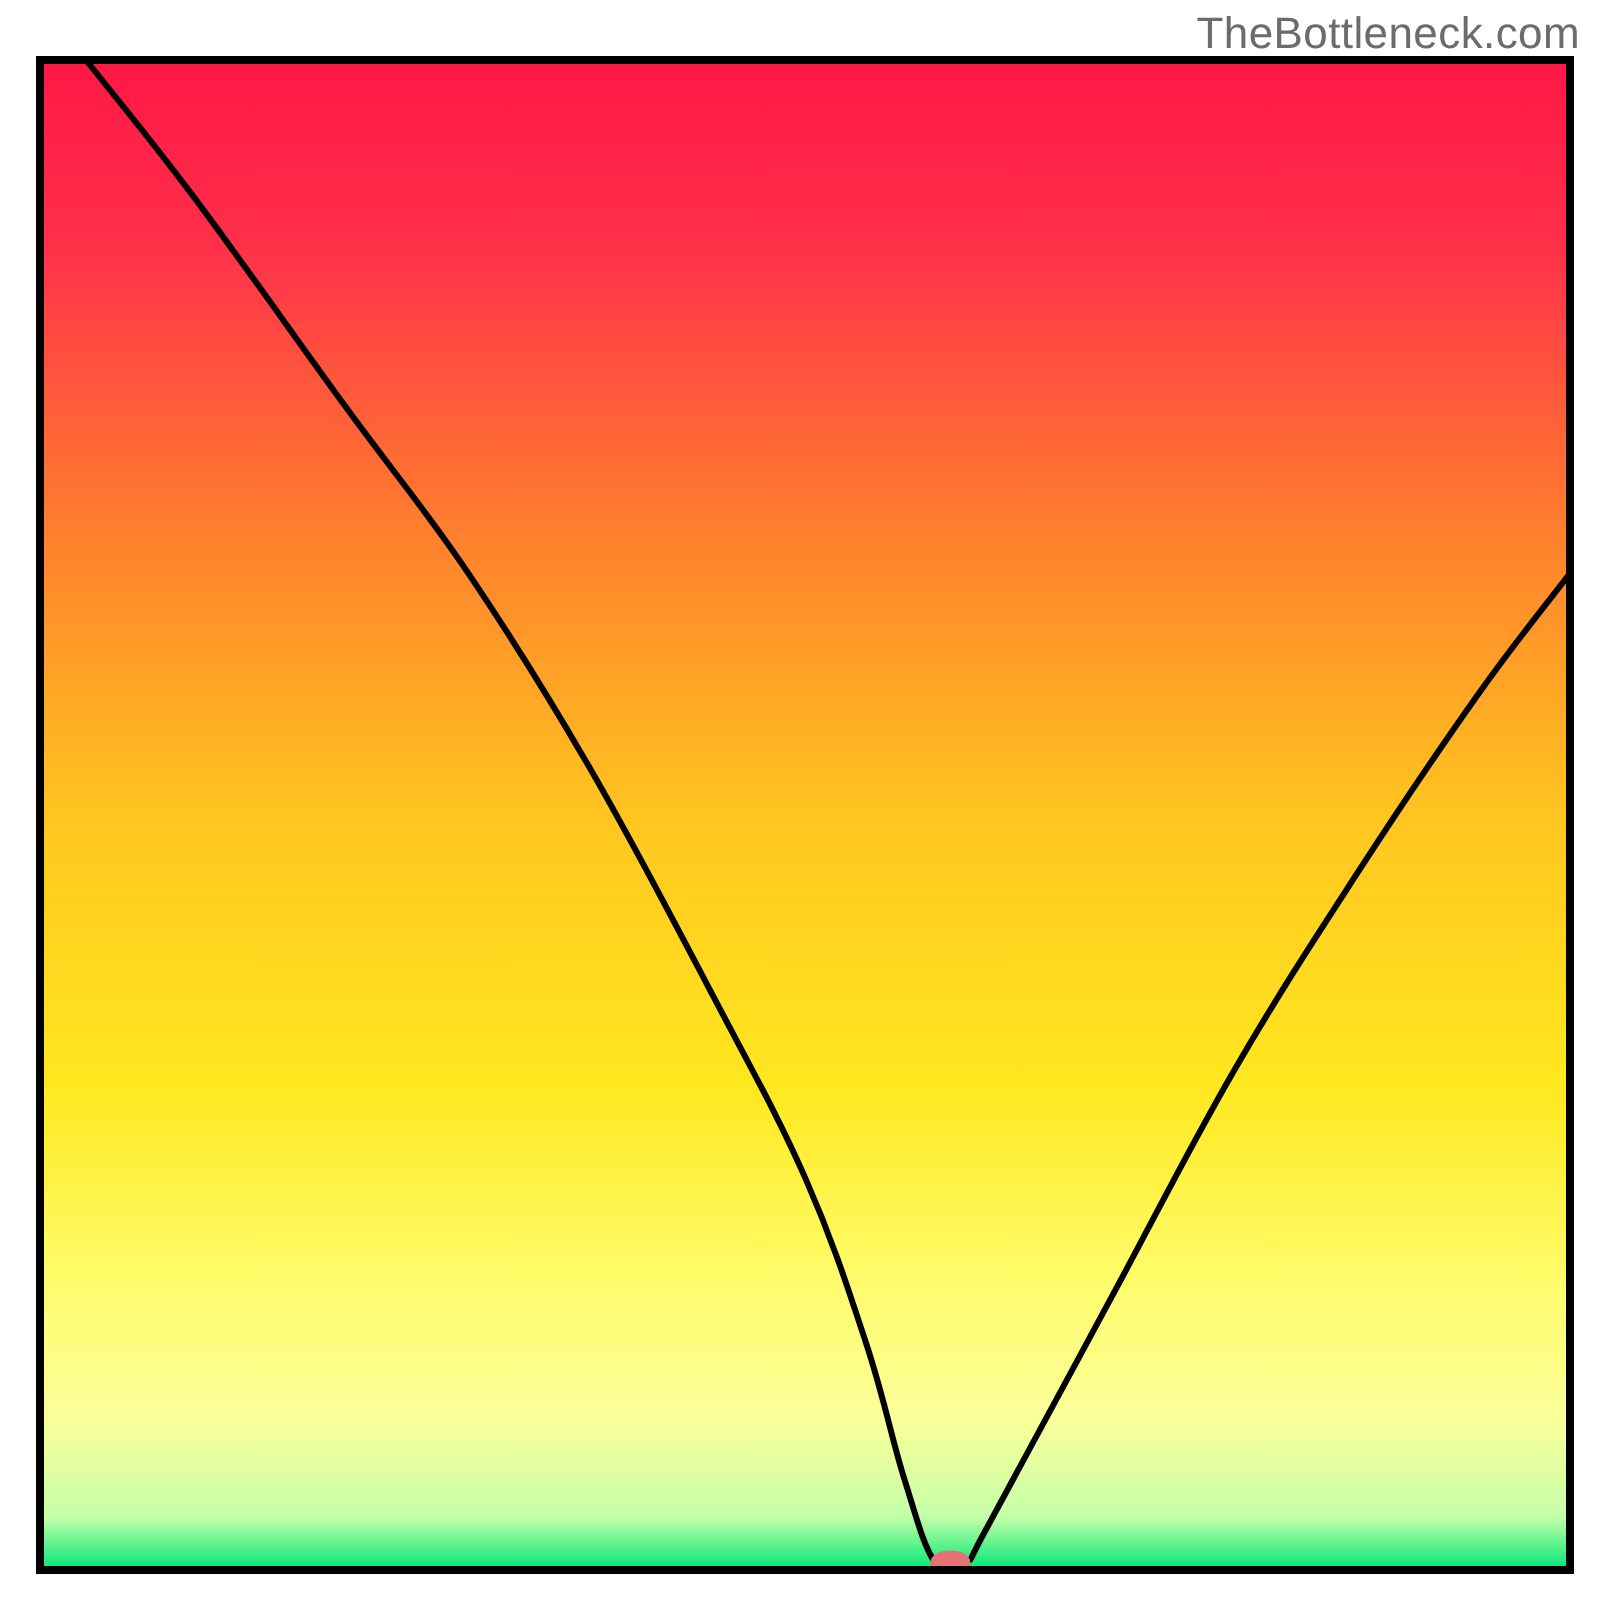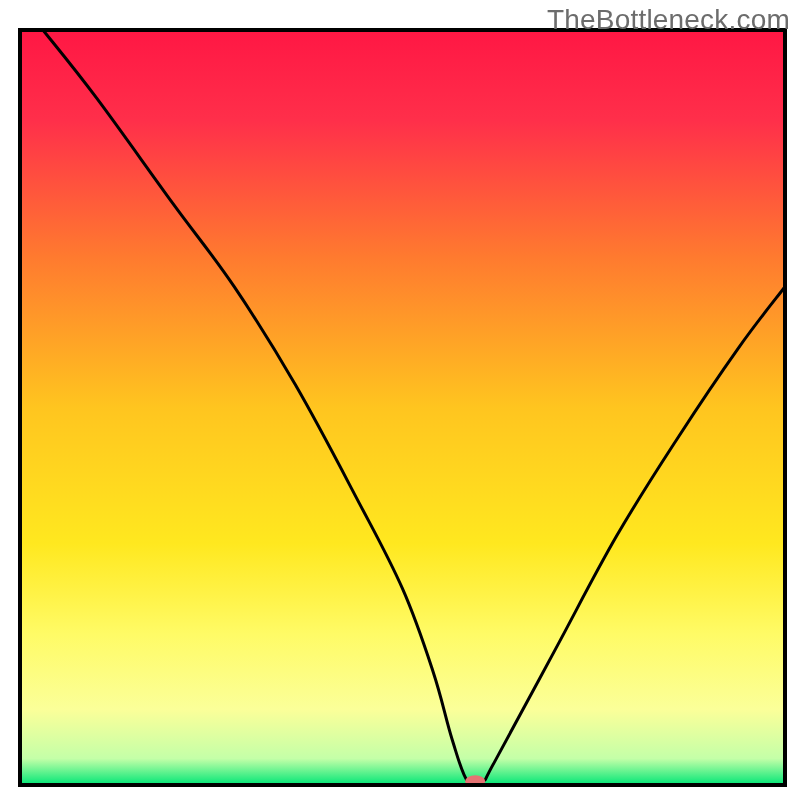--- a/index.html
+++ b/index.html
@@ -12,21 +12,21 @@
   }
   .chart-container {
     position: relative;
     width: 800px;
     height: 800px;
   }
   .watermark {
     position: absolute;
     top: 4px;
     right: 10px;
-    font-size: 28px;
+    font-size: 22px;
     color: #6c6c6c;
     font-weight: 500;
     letter-spacing: 0.2px;
     z-index: 10;
   }
   svg {
     display: block;
   }
 </style>
 </head>

